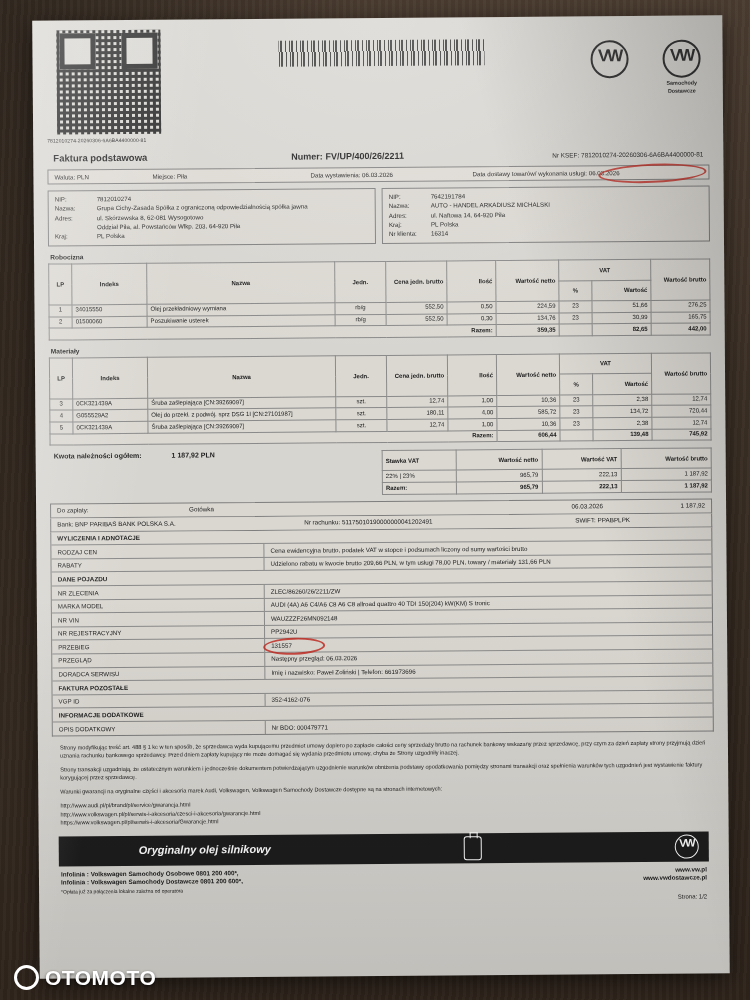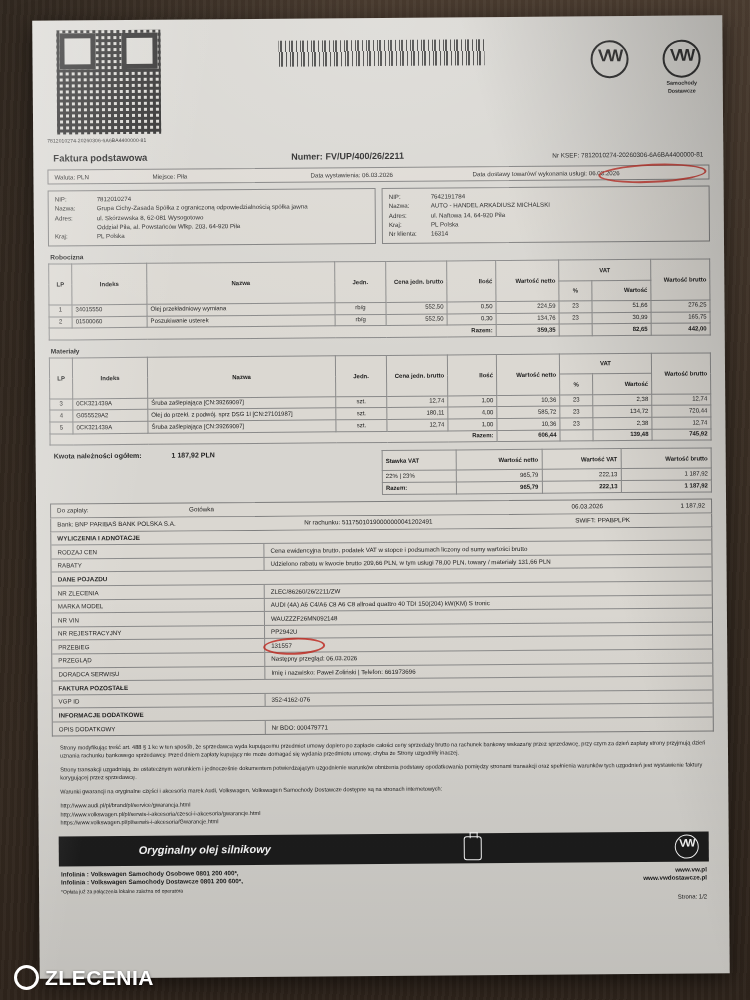--- a/index.html
+++ b/index.html
@@ -525,14 +525,14 @@
       </div>
     </div>
     <div class="starnote">*Opłata już za połączenia lokalne zależna od operatora</div>
     <div class="pagenum">Strona: 1/2</div>
 
   </div>
 </div>
 
 <div class="otomoto">
   <span class="ring"></span>
-  <span>ZLECENIA</span>
+  <span>OTOMOTO</span>
 </div>
 
 </body></html>

